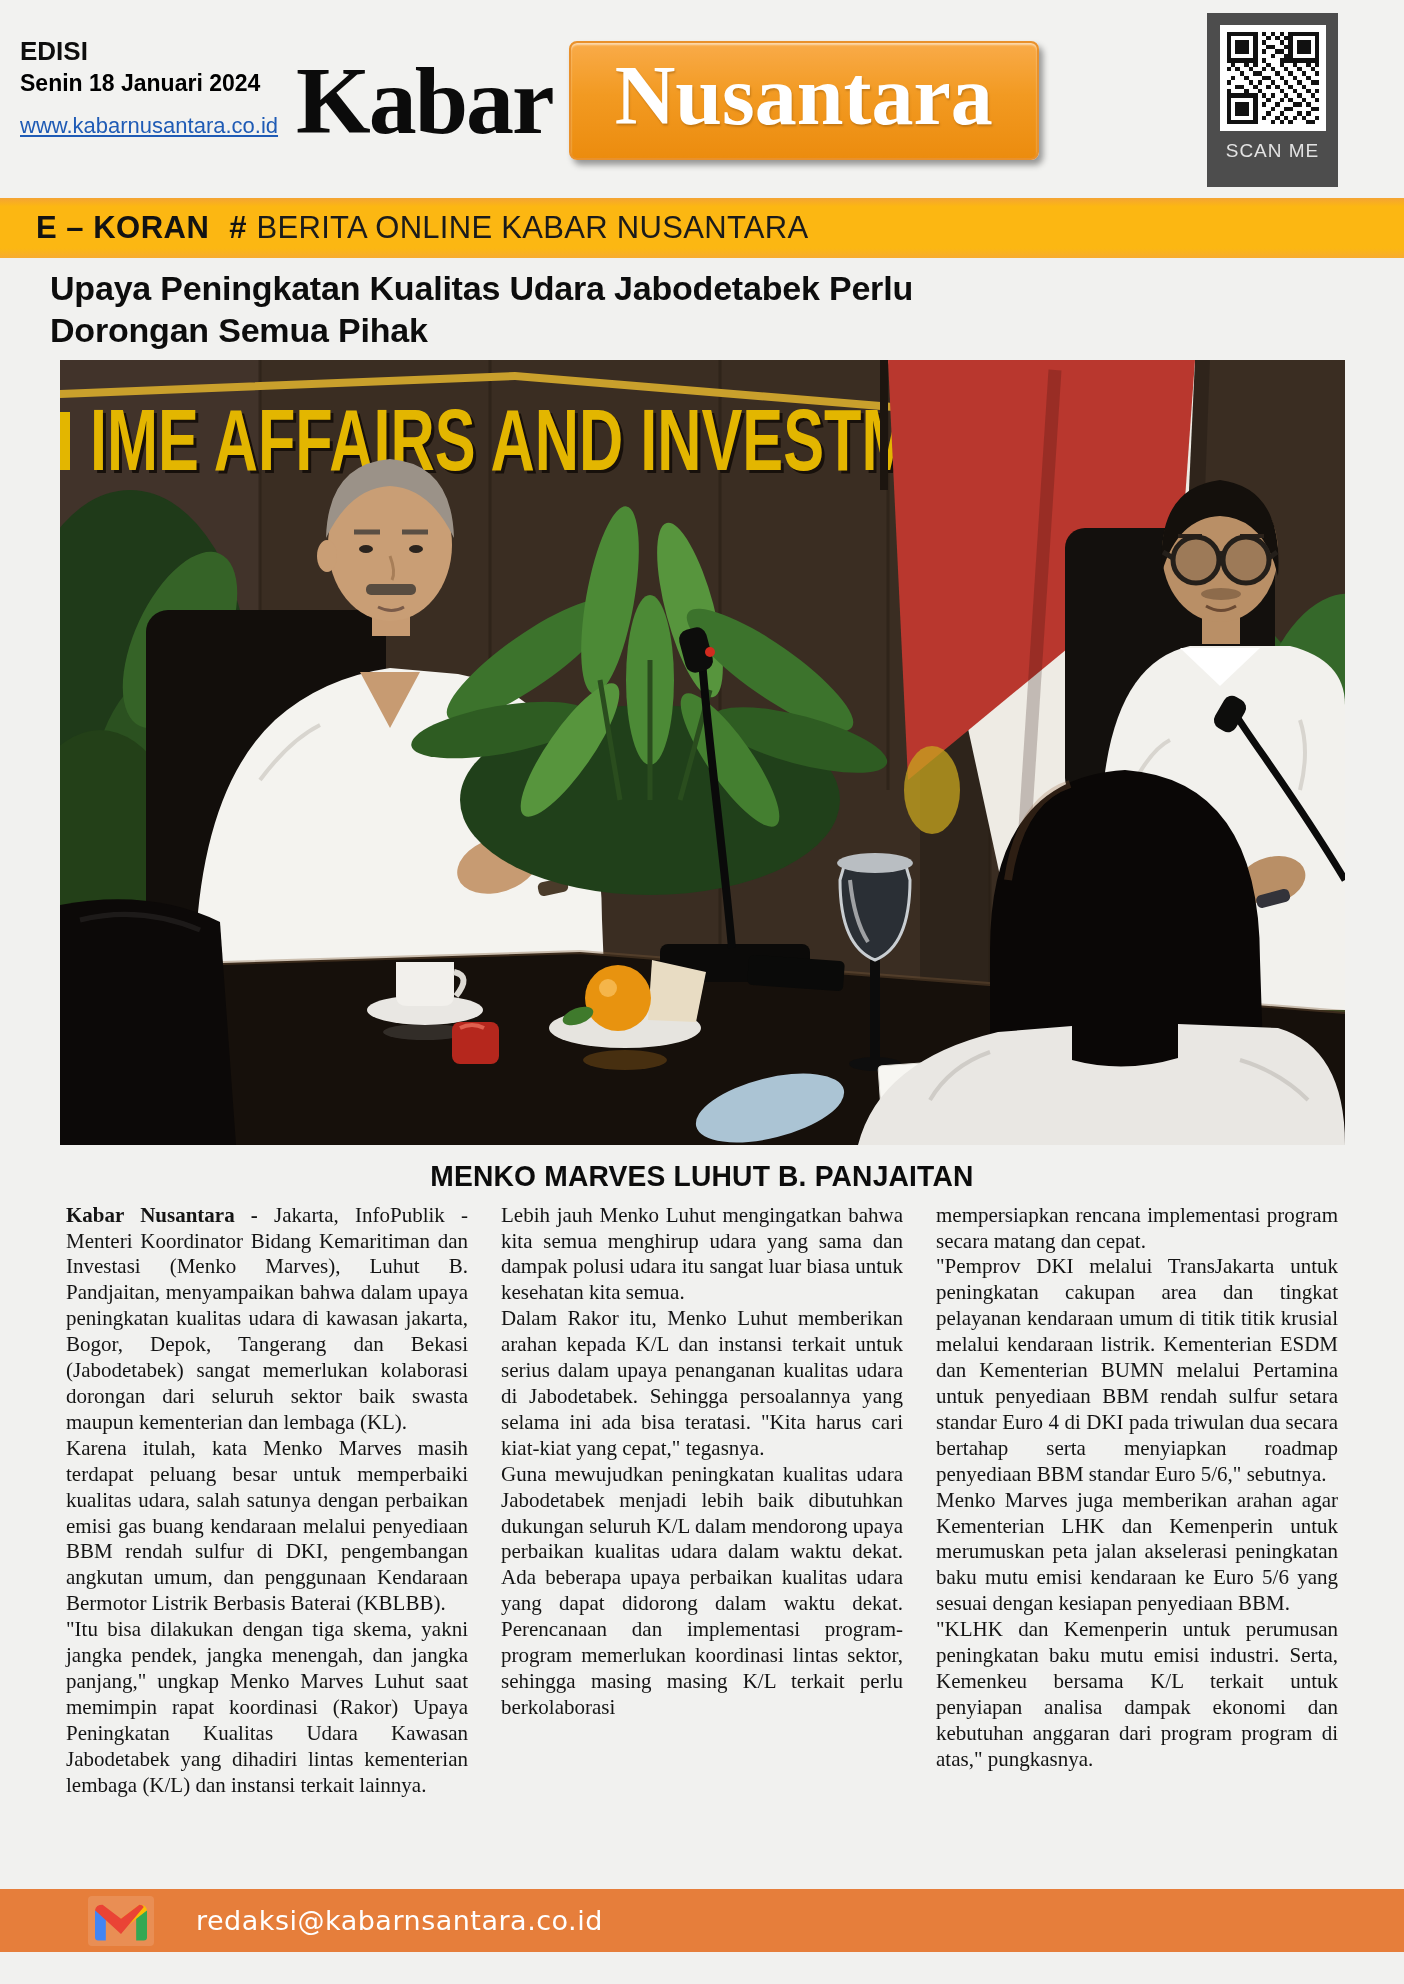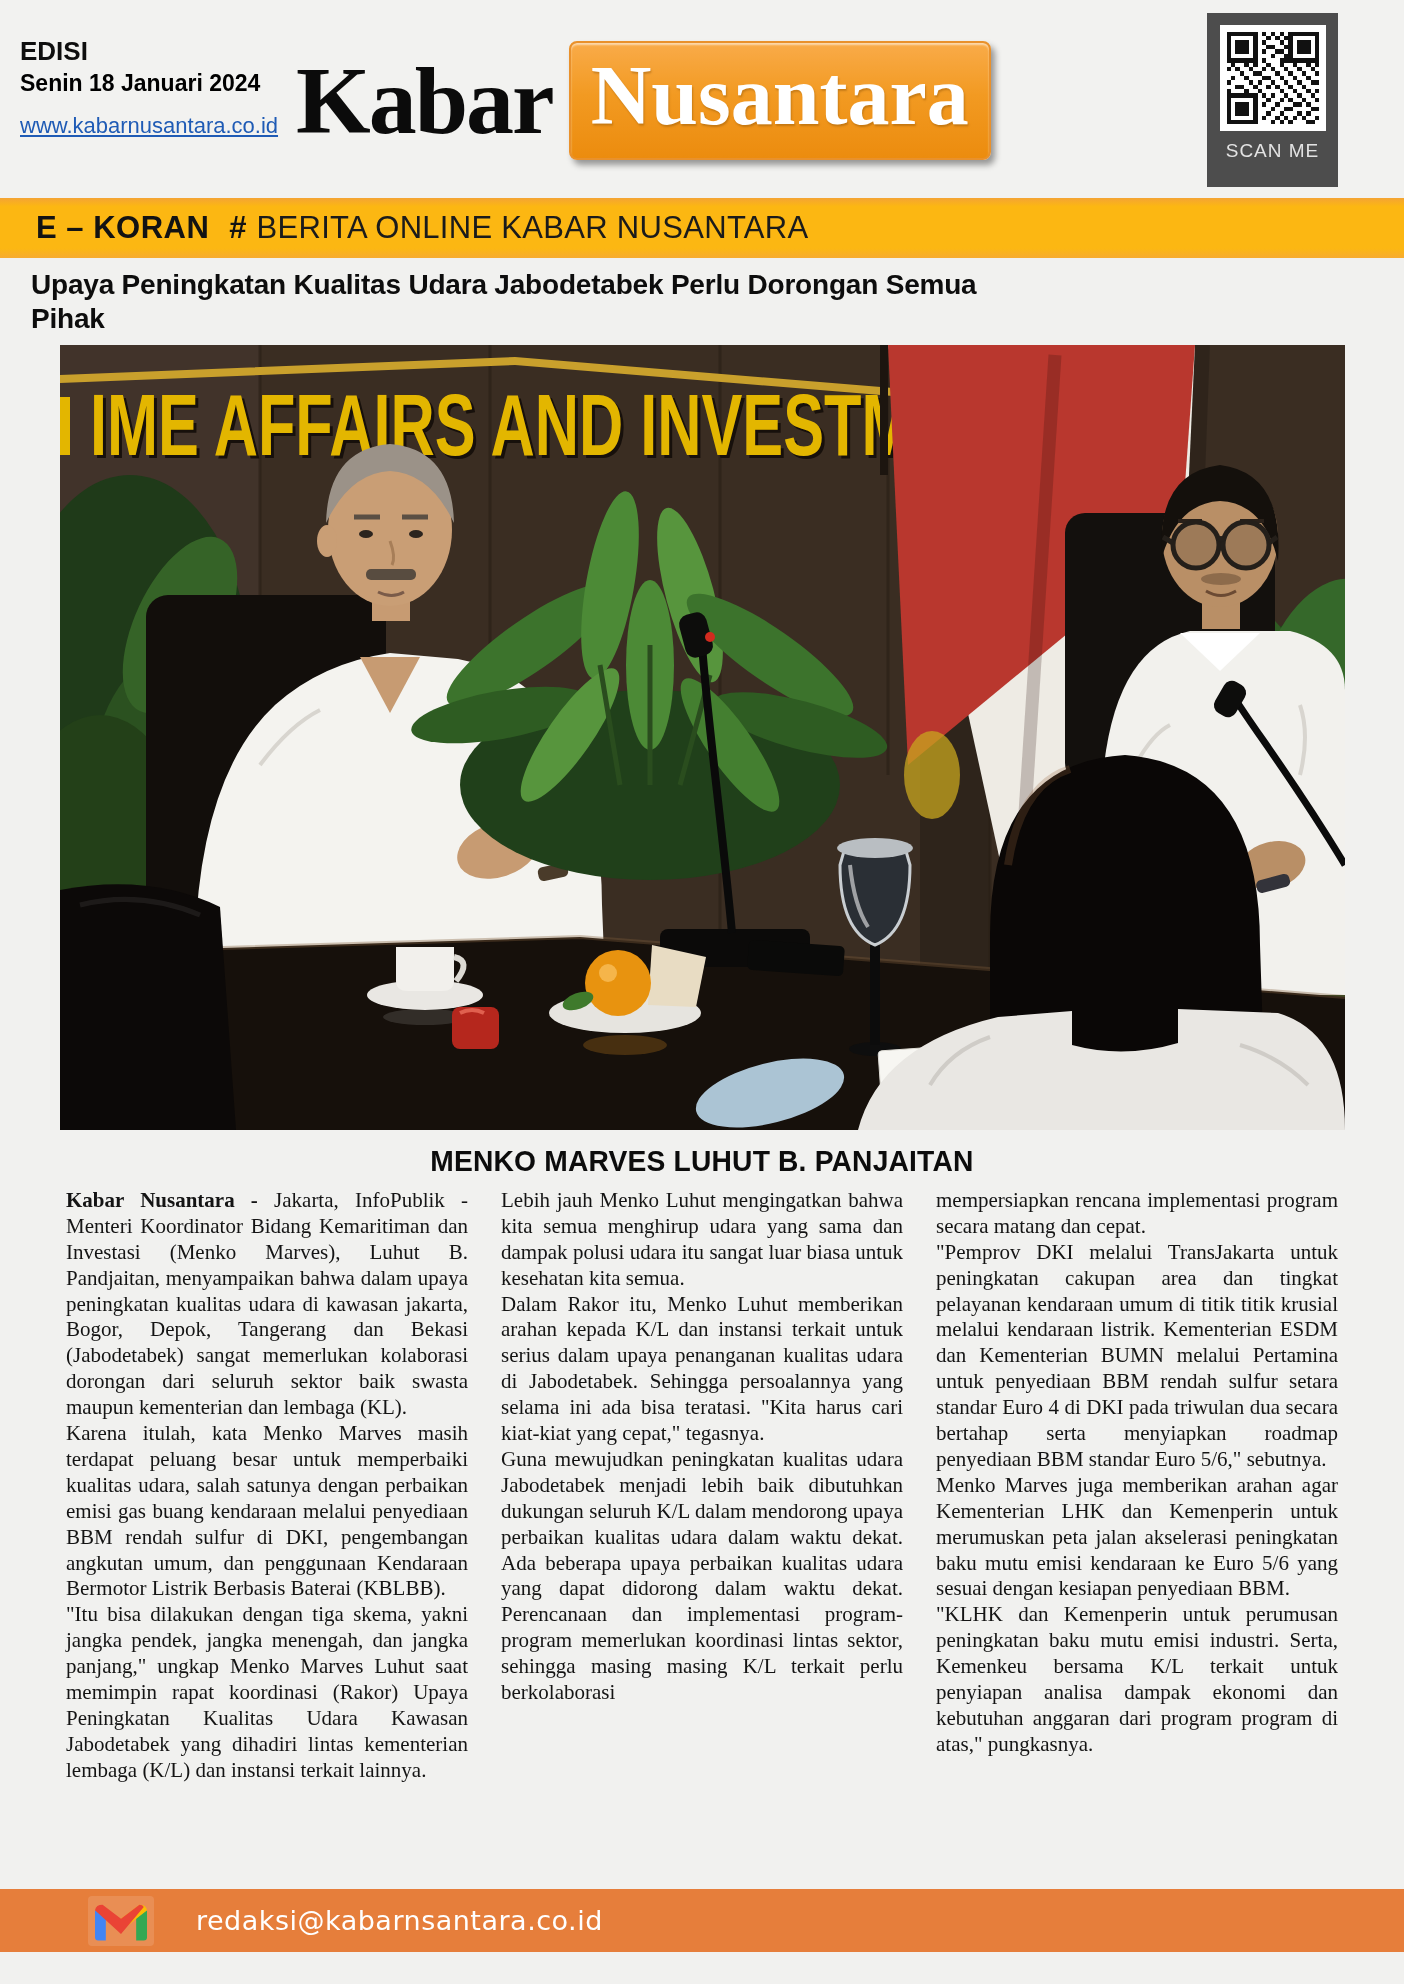--- a/index.html
+++ b/index.html
@@ -12,39 +12,39 @@
   .hdr { position:relative; height:198px; background:#f2f2f0; }
   .edition { position:absolute; left:20px; top:36px; }
   .edition-label { font-size:26px; font-weight:700; color:#0e0e0e; }
   .edition-date  { font-size:23px; font-weight:700; color:#000000; margin-top:3px; }
   .website { display:inline-block; margin-top:16px; font-size:22px; color:#1f5bb5;
              text-decoration:underline; cursor:pointer; }
   .brand { position:absolute; left:296px; top:34px; height:132px; display:flex; align-items:center; }
   .brand-black { font-family:"Liberation Serif", serif; font-weight:700; font-size:96px;
                  letter-spacing:-2px; color:#0b0b0b; }
   .brand-box { margin-left:16px; font-family:"Liberation Serif", serif; font-weight:700;
-               font-size:84px; color:#fff; padding:4px 20px 14px;
+               font-size:84px; color:#fff; padding:4px 44px 14px;
                background:linear-gradient(180deg,#f9ab49 0%,#f29a22 45%,#ec8c0e 100%);
                border:2px solid #e9912c; border-radius:8px;
                box-shadow:4px 5px 6px rgba(0,0,0,.38), inset 0 2px 2px rgba(255,255,255,.55);
                text-shadow:1px 2px 2px rgba(120,70,0,.35); }
   .qr-panel { position:absolute; right:66px; top:13px; width:131px; height:174px;
               background:#4d4d4d; text-align:center; }
   .qr-panel svg { display:block; margin:12px auto 0; background:#fff; }
   .qr-label { margin-top:9px; font-size:19px; color:#e3e3e3; letter-spacing:1px; }
 
   
   .ekbar { height:60px; display:flex; align-items:center; padding-left:36px;
            background:linear-gradient(180deg,#f4a434 0%,#fcb712 14%,#fcb712 84%,#f7ab30 100%); }
   .ek-left { font-size:31px; font-weight:700; color:#131313; letter-spacing:.5px; }
   .ek-hash { font-size:31px; font-weight:700; color:#131313; margin:0 10px 0 20px; }
   .ek-rest { font-size:31px; font-weight:400; color:#1b1b1b; letter-spacing:.3px; }
 
   
-  h1.headline { margin:10px 0 8px 31px; width:1000px; font-size:28px; line-height:1.23;
+  h1.headline { margin:10px 0 8px 50px; width:1000px; font-size:34px; line-height:1.23;
                 font-weight:700; color:#0d0d0d; letter-spacing:-.2px; }
 
   
   figure.photo { width:1285px; margin:6px auto 0; }
   figure.photo svg { display:block; }
 
   
   .caption { margin:14px 0 10px; text-align:center;text-decoration:underline; }
   .caption span { display:inline-block; font-size:30px; font-weight:700; color:#0c0c0c;
                   transform:scaleX(.94); letter-spacing:.2px; }

